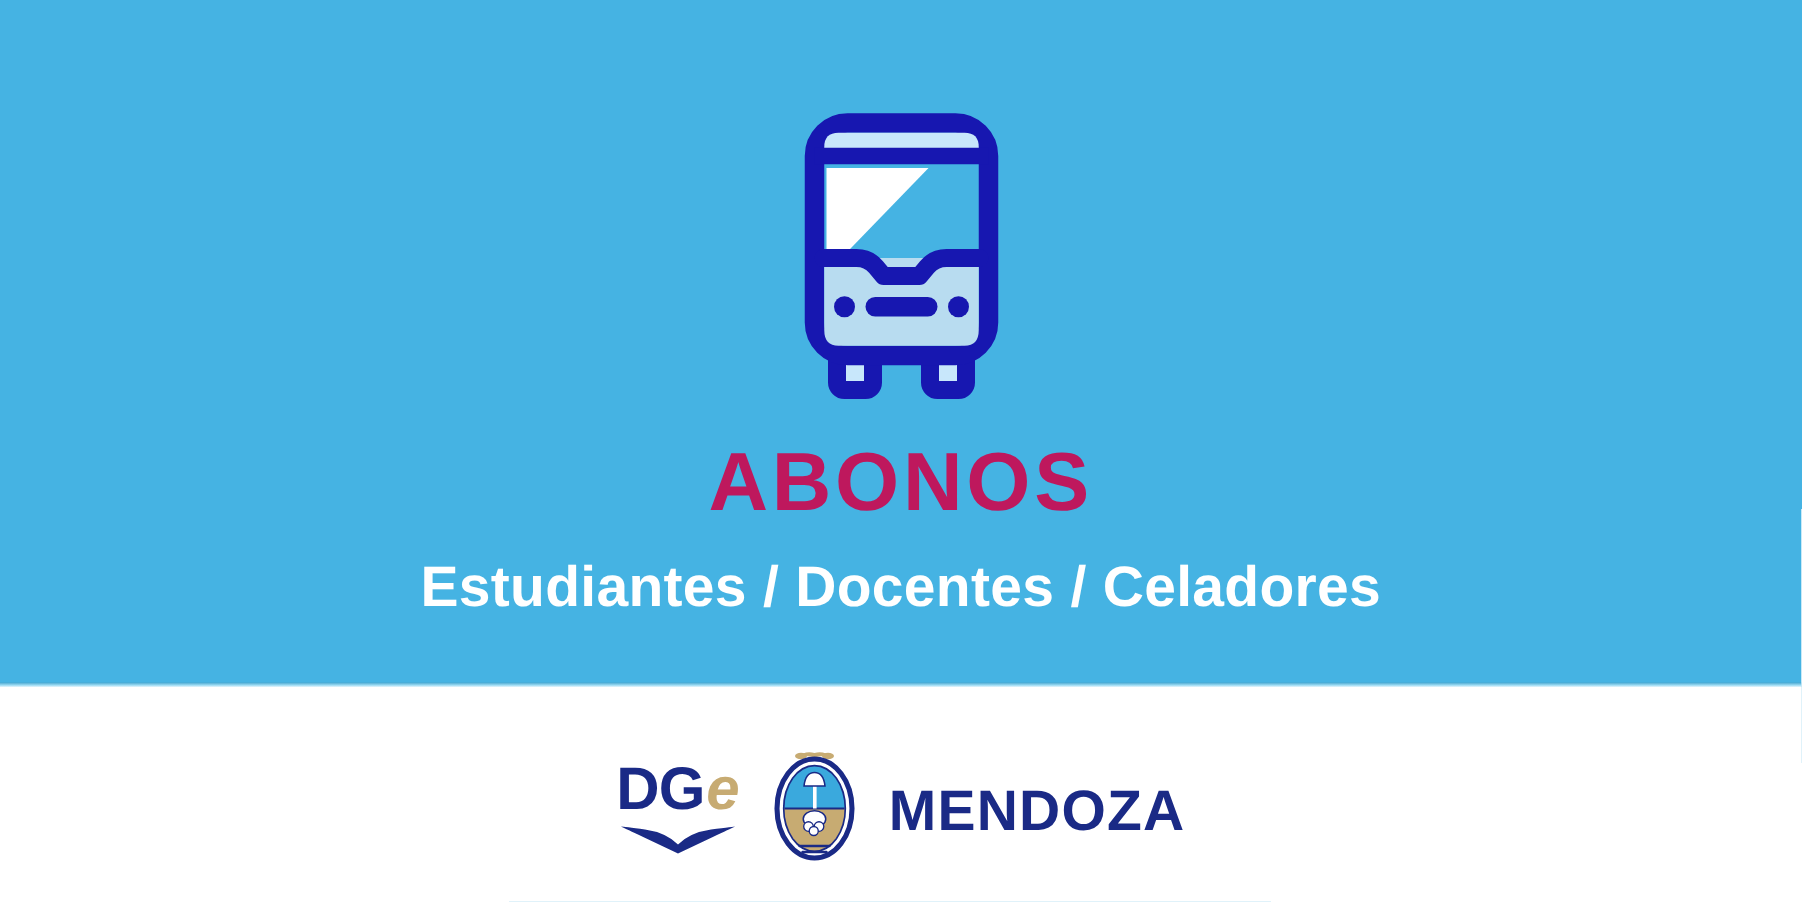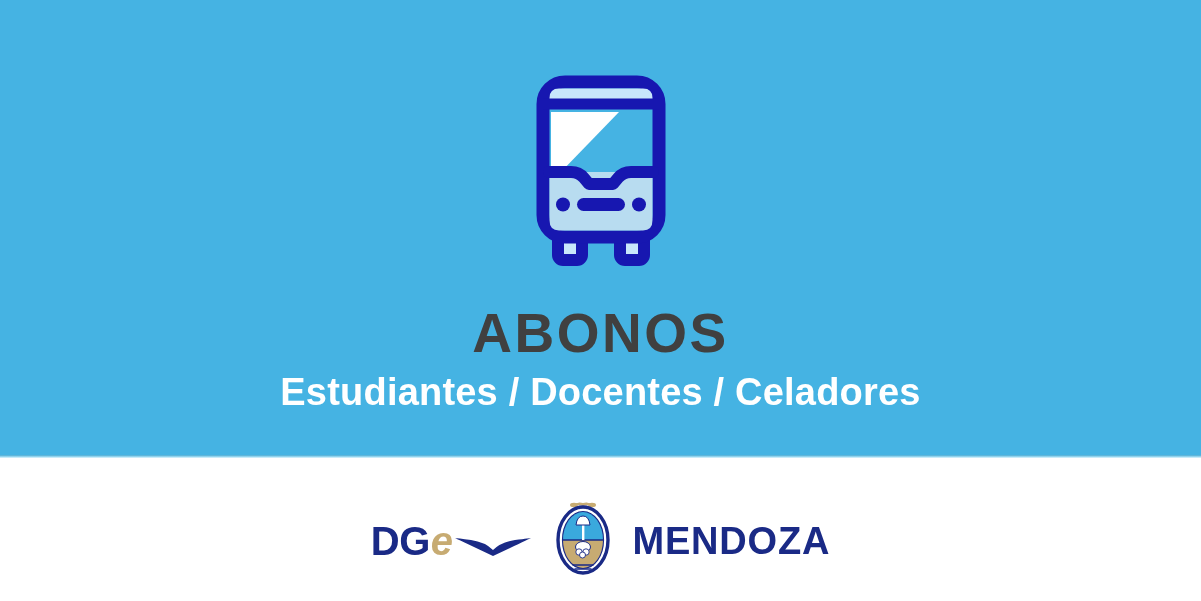--- a/index.html
+++ b/index.html
@@ -53,27 +53,26 @@
   }
   .bus-svg { display: block; }
 
   
   .title {
     position: absolute;
     left: 0;
     top: 294px;
     width: 1201px;
     text-align: center;
-    color: #404040;
+    color: #be185d;
     font-size: 55px;
     font-weight: bold;
     letter-spacing: 2.5px;
     line-height: 1;
     white-space: nowrap;
-    margin-top: 12px;
   }
   .subtitle {
     position: absolute;
     left: 0;
     top: 372px;
     width: 1201px;
     text-align: center;
     color: #ffffff;
     font-size: 38px;
     font-weight: bold;
@@ -98,22 +97,22 @@
     display: flex;
     align-items: center;
     justify-content: center;
     gap: 22px;
     margin-top: 22px;
   }
 
   
   .dge {
     display: flex;
-    flex-direction: row;
-    align-items: flex-end;
+    flex-direction: column;
+    align-items: center;
     line-height: 1;
   }
   .dge-word {
     font-size: 40px;
     font-weight: bold;
     letter-spacing: -0.5px;
     line-height: 1;
     display: flex;
     align-items: baseline;
   }

